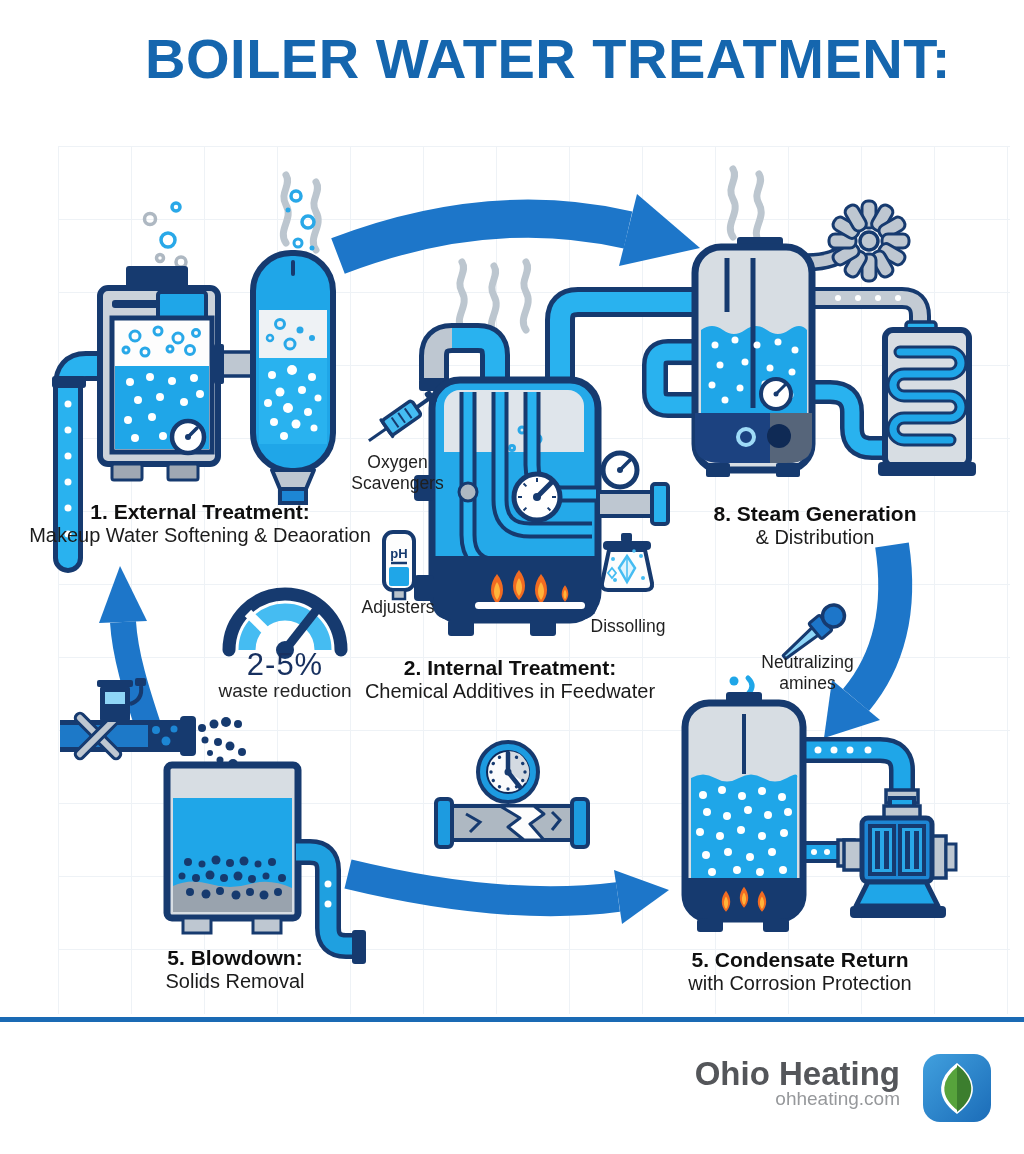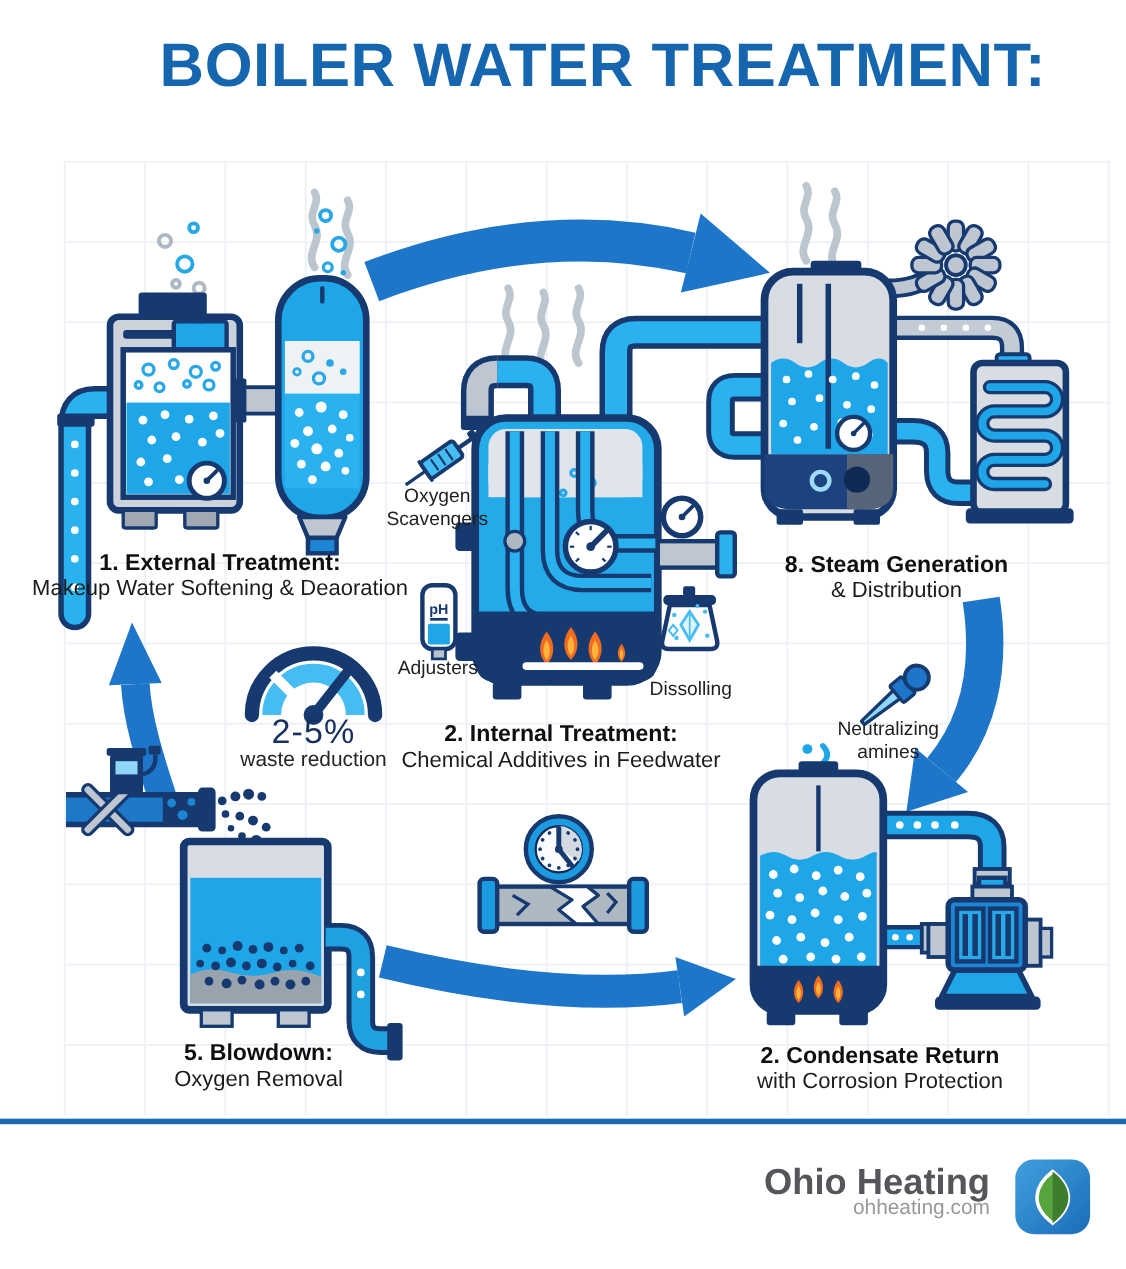--- a/index.html
+++ b/index.html
@@ -575,29 +575,29 @@
 </div>
 <div class="lbl" style="left:355px;top:642px;width:310px">
   <div class="step-title">2. Internal Treatment:</div>
   <div class="step-sub">Chemical Additives in Feedwater</div>
 </div>
 <div class="lbl" style="left:660px;top:488px;width:310px">
   <div class="step-title">8. Steam Generation</div>
   <div class="step-sub">&amp; Distribution</div>
 </div>
 <div class="lbl" style="left:640px;top:934px;width:320px">
-  <div class="step-title">2. Condensate Return</div>
+  <div class="step-title">5. Condensate Return</div>
   <div class="step-sub">with Corrosion Protection</div>
 </div>
 <div class="lbl" style="left:75px;top:932px;width:320px">
   <div class="step-title">5. Blowdown:</div>
-  <div class="step-sub">Oxygen Removal</div>
-</div>
-
-<div class="lbl small-lbl" style="left:330px;top:440px;width:135px">
+  <div class="step-sub">Solids Removal</div>
+</div>
+
+<div class="lbl small-lbl" style="left:330px;top:452px;width:135px">
   <div>Oxygen</div>
   <div>Scavengers</div>
 </div>
 <div class="lbl small-lbl" style="left:336px;top:597px;width:124px">Adjusters</div>
 <div class="lbl small-lbl" style="left:566px;top:616px;width:124px">Dissolling</div>
 <div class="lbl" style="left:195px;top:650px;width:180px">
   <div class="gauge-value">2-5%</div>
   <div class="gauge-sub">waste reduction</div>
 </div>
 <div class="lbl small-lbl" style="left:740px;top:652px;width:135px">

